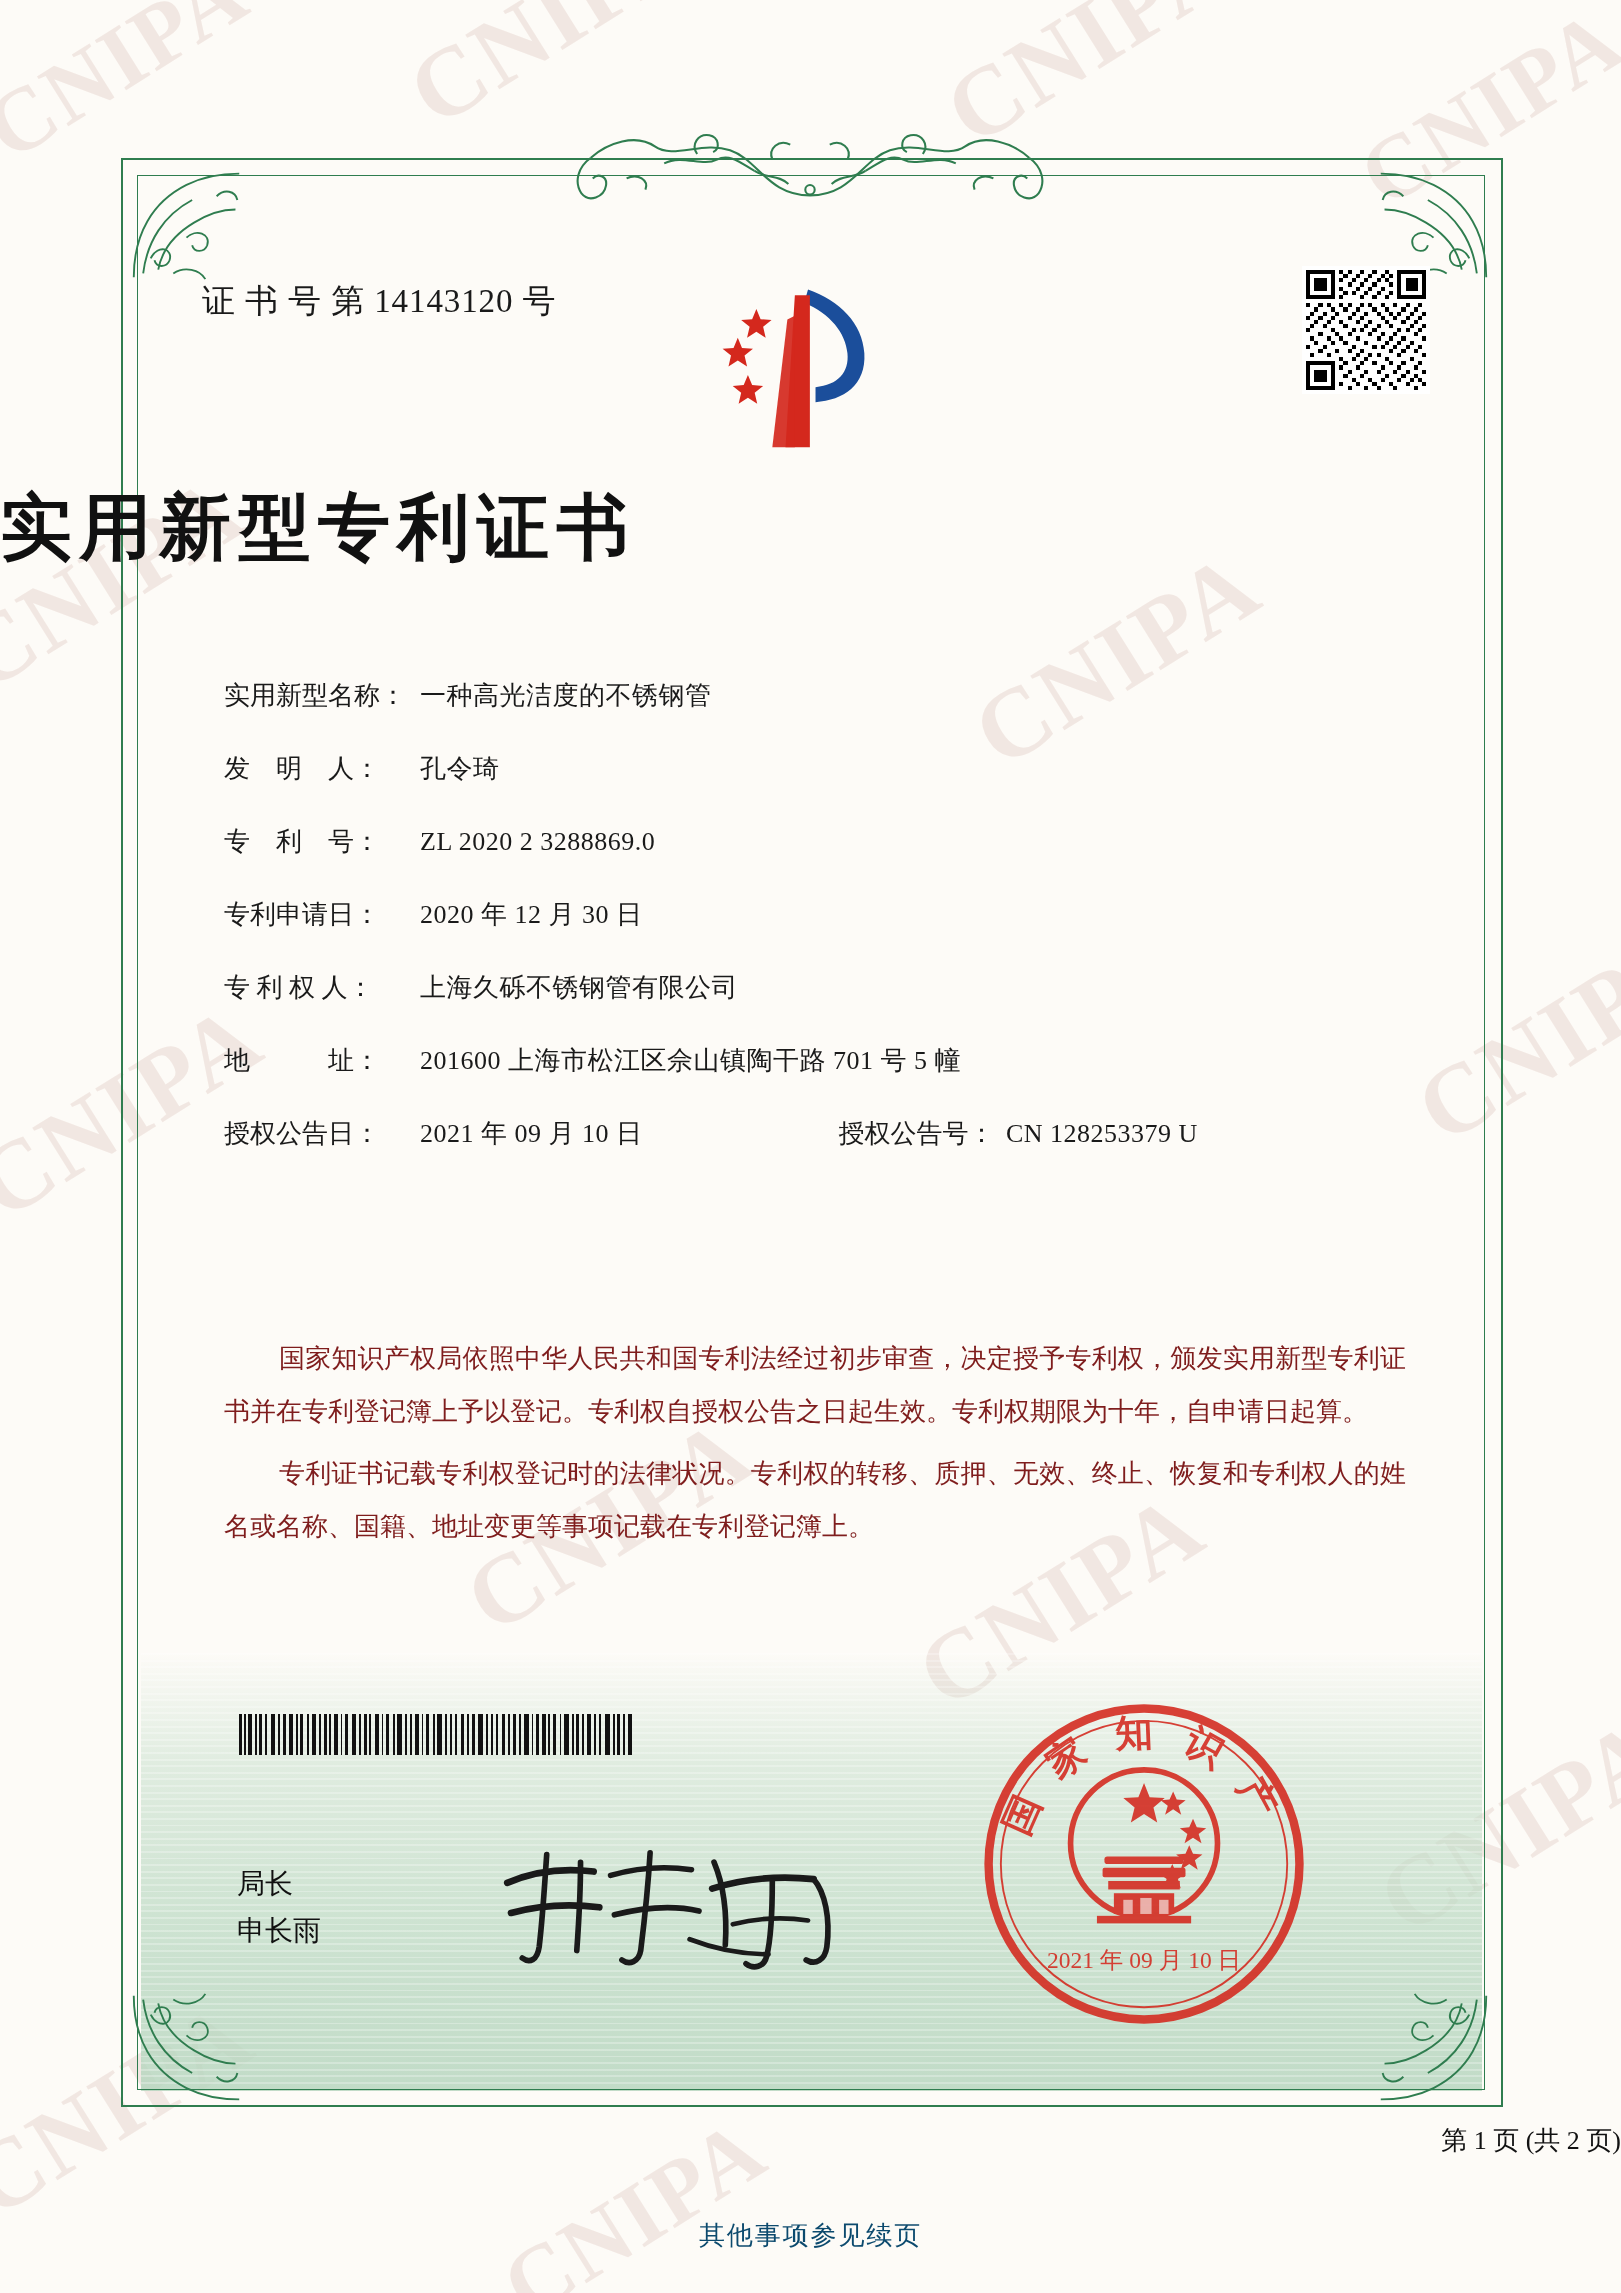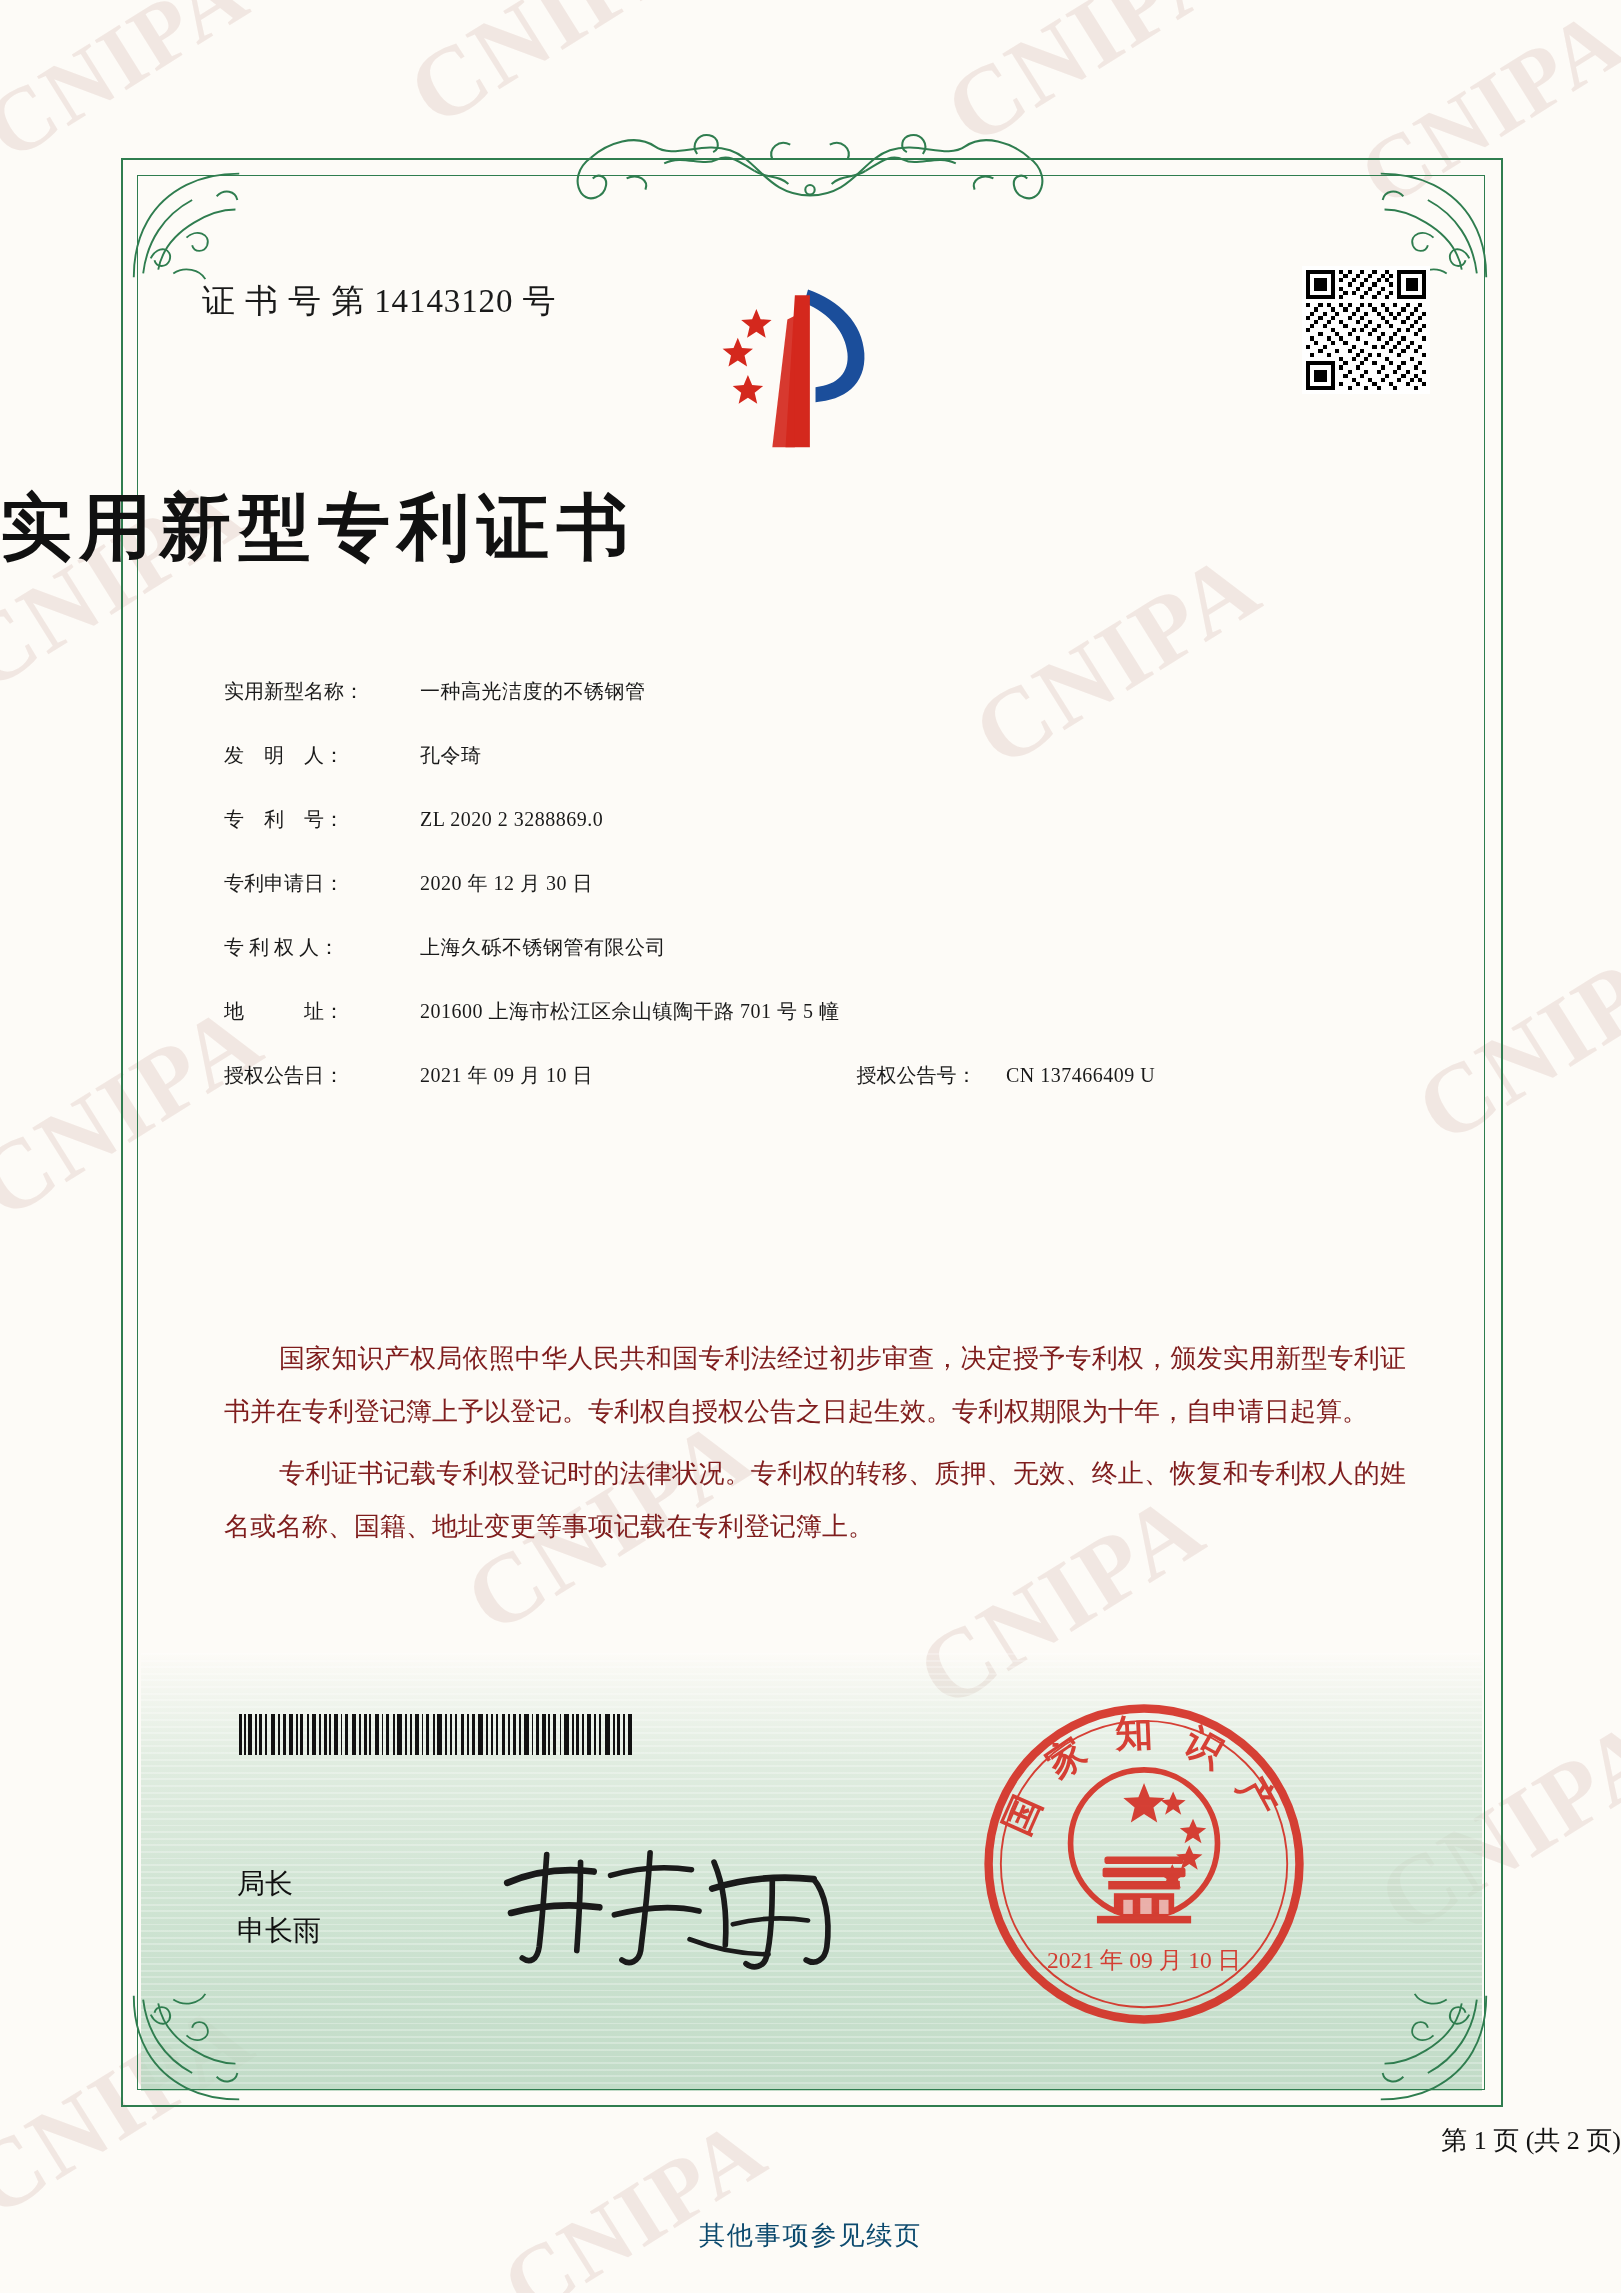--- a/index.html
+++ b/index.html
@@ -142,21 +142,21 @@
     color: #111;
     font-family: "DejaVu Serif", "Liberation Serif", serif;
   }
 
   
   .fields {
     position: absolute;
     left: 224px;
     top: 676px;
     width: 1177px;
-    font-size: 20px;
+    font-size: 26px;
     color: #1a1a1a;
   }
   .field-row {
     display: flex;
     align-items: baseline;
     margin-bottom: 34px;
     line-height: 1.5;
   }
   .f-label {
     width: 196px;
@@ -586,21 +586,21 @@
       <span class="f-value">201600 上海市松江区佘山镇陶干路 701 号 5 幢</span>
     </div>
     <div class="field-row">
       <span class="row-split">
         <span class="split-left">
           <span class="f-label">授权公告日：</span>
           <span class="f-value">2021 年 09 月 10 日</span>
         </span>
         <span class="split-right">
           <span class="f-label">授权公告号：</span>
-          <span class="f-value">CN 137466409 U</span>
+          <span class="f-value">CN 128253379 U</span>
         </span>
       </span>
     </div>
   </div>
 
   <div class="paras">
     <p>国家知识产权局依照中华人民共和国专利法经过初步审查，决定授予专利权，颁发实用新型专利证书并在专利登记簿上予以登记。专利权自授权公告之日起生效。专利权期限为十年，自申请日起算。</p>
     <p>专利证书记载专利权登记时的法律状况。专利权的转移、质押、无效、终止、恢复和专利权人的姓名或名称、国籍、地址变更等事项记载在专利登记簿上。</p>
   </div>
 

